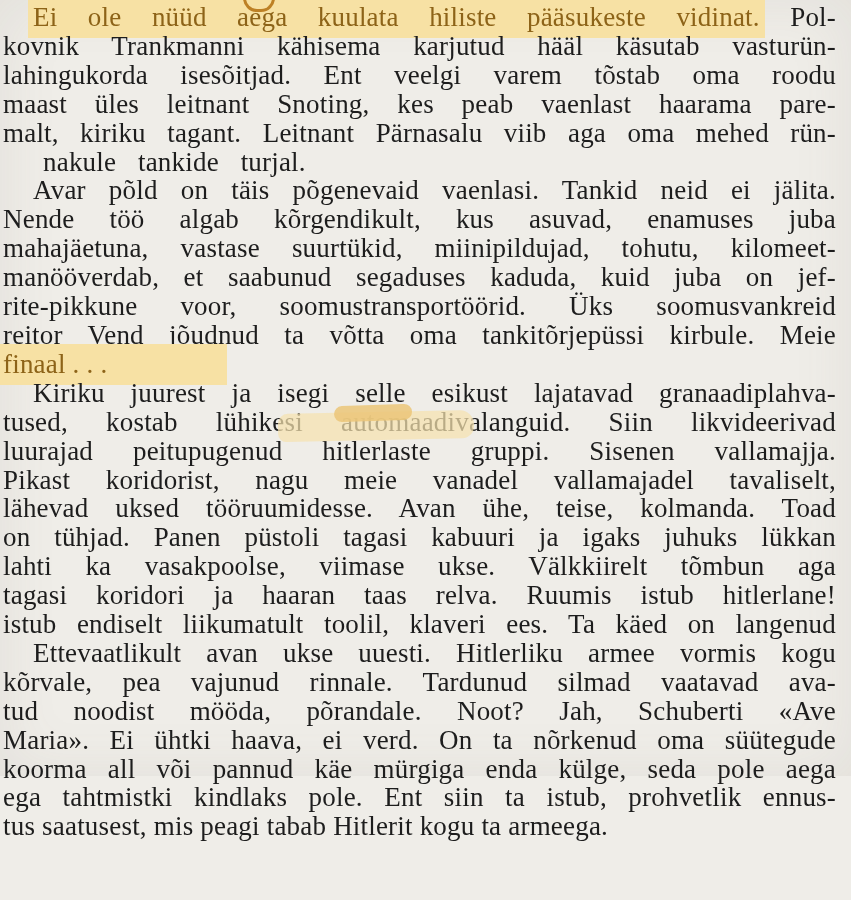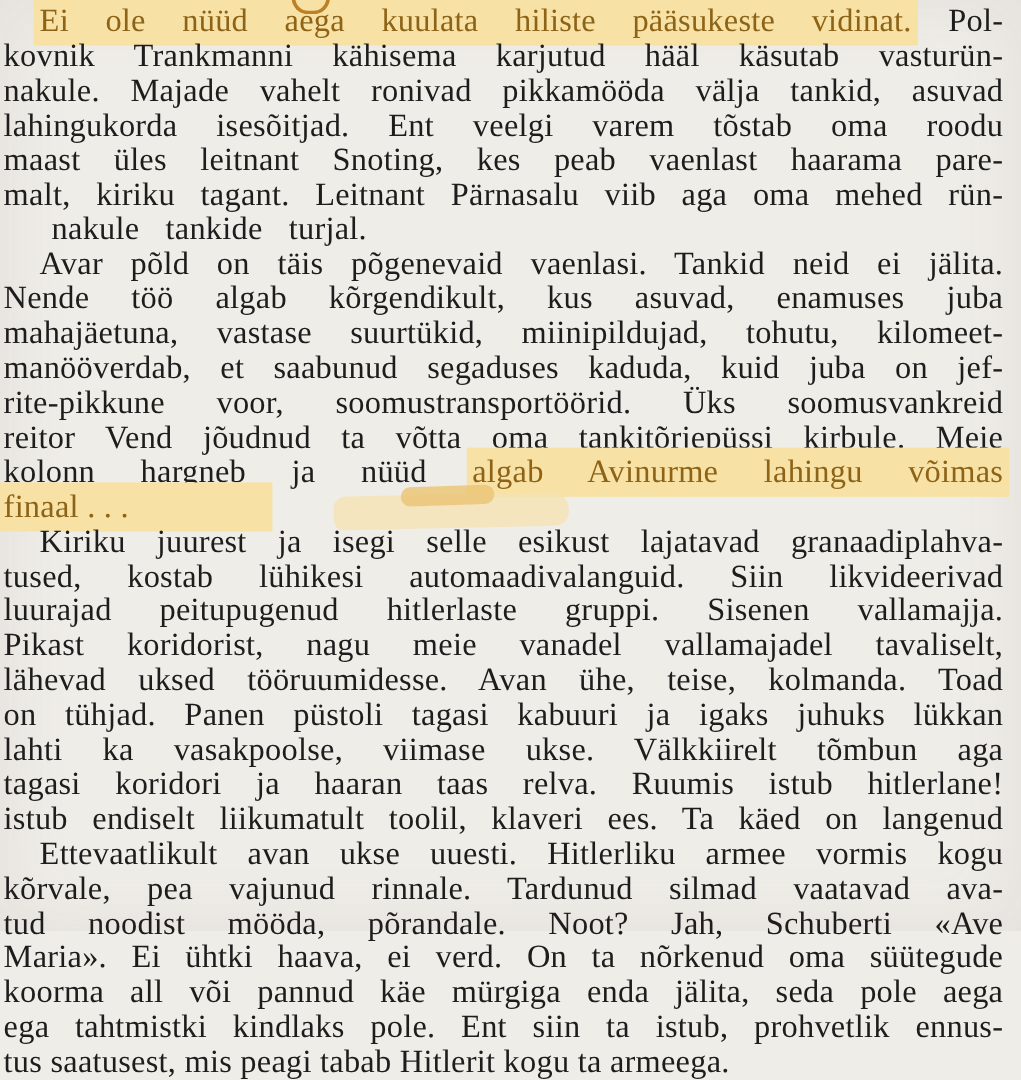--- a/index.html
+++ b/index.html
@@ -76,53 +76,51 @@
   }
 </style>
 </head>
 <body>
 
 <div class="page">
   <div class="text-column">
       <div class="paragraph">
         <div class="line justify indent"><span class="hl">Ei ole nüüd aega kuulata hiliste pääsukeste vidinat.</span><span class="plain"> Pol-</span></div>
         <div class="line justify"><span class="plain">kovnik Trankmanni kähisema karjutud hääl käsutab vasturün-</span></div>
-        <div class="line justify"><span class="plain">nakule. Majade vahelt ronivad pikkamööda välja tankid, asuvad</span></div>
         <div class="line justify"><span class="plain">lahingukorda isesõitjad. Ent veelgi varem tõstab oma roodu</span></div>
         <div class="line justify"><span class="plain">maast üles leitnant Snoting, kes peab vaenlast haarama pare-</span></div>
         <div class="line justify"><span class="plain">malt, kiriku tagant. Leitnant Pärnasalu viib aga oma mehed rün-</span></div>
         <div class="line wide"><span class="plain">nakule tankide turjal.</span></div>
       </div>
       <div class="paragraph">
         <div class="line justify indent"><span class="plain">Avar põld on täis põgenevaid vaenlasi. Tankid neid ei jälita.</span></div>
         <div class="line justify"><span class="plain">Nende töö algab kõrgendikult, kus asuvad, enamuses juba</span></div>
         <div class="line justify"><span class="plain">mahajäetuna, vastase suurtükid, miinipildujad, tohutu, kilomeet-</span></div>
         <div class="line justify"><span class="plain">manööverdab, et saabunud segaduses kaduda, kuid juba on jef-</span></div>
         <div class="line justify"><span class="plain">rite-pikkune voor, soomustransportöörid. Üks soomusvankreid</span></div>
         <div class="line justify"><span class="plain">reitor Vend jõudnud ta võtta oma tankitõrjepüssi kirbule. Meie</span></div>
-        <div class="line justify"><span class="plain">kolonn hargneb ja nüüd </span><span class="hl">algab Avinurme lahingu võimas</span></div>
         <div class="line"><span class="hl tail">finaal . . .</span></div>
       </div>
       <div class="paragraph">
         <div class="line justify indent"><span class="plain">Kiriku juurest ja isegi selle esikust lajatavad granaadiplahva-</span></div>
         <div class="line justify"><span class="plain">tused, kostab lühikesi automaadivalanguid. Siin likvideerivad</span></div>
         <div class="line justify"><span class="plain">luurajad peitupugenud hitlerlaste gruppi. Sisenen vallamajja.</span></div>
         <div class="line justify"><span class="plain">Pikast koridorist, nagu meie vanadel vallamajadel tavaliselt,</span></div>
         <div class="line justify"><span class="plain">lähevad uksed tööruumidesse. Avan ühe, teise, kolmanda. Toad</span></div>
         <div class="line justify"><span class="plain">on tühjad. Panen püstoli tagasi kabuuri ja igaks juhuks lükkan</span></div>
         <div class="line justify"><span class="plain">lahti ka vasakpoolse, viimase ukse. Välkkiirelt tõmbun aga</span></div>
         <div class="line justify"><span class="plain">tagasi koridori ja haaran taas relva. Ruumis istub hitlerlane!</span></div>
       </div>
       <div class="paragraph">
         <div class="line justify"><span class="plain">istub endiselt liikumatult toolil, klaveri ees. Ta käed on langenud</span></div>
         <div class="line justify indent"><span class="plain">Ettevaatlikult avan ukse uuesti. Hitlerliku armee vormis kogu</span></div>
         <div class="line justify"><span class="plain">kõrvale, pea vajunud rinnale. Tardunud silmad vaatavad ava-</span></div>
         <div class="line justify"><span class="plain">tud noodist mööda, põrandale. Noot? Jah, Schuberti «Ave</span></div>
         <div class="line justify"><span class="plain">Maria». Ei ühtki haava, ei verd. On ta nõrkenud oma süütegude</span></div>
-        <div class="line justify"><span class="plain">koorma all või pannud käe mürgiga enda jälita, seda pole aega</span></div>
+        <div class="line justify"><span class="plain">koorma all või pannud käe mürgiga enda külge, seda pole aega</span></div>
         <div class="line justify"><span class="plain">ega tahtmistki kindlaks pole. Ent siin ta istub, prohvetlik ennus-</span></div>
         <div class="line"><span class="plain">tus saatusest, mis peagi tabab Hitlerit kogu ta armeega.</span></div>
       </div>
     </div>
   <div class="artifact artifact-top-remnant"></div>
   <div class="artifact smudge-light"></div>
   <div class="artifact smudge-dark"></div>
 </div>
 
 </body></html>

